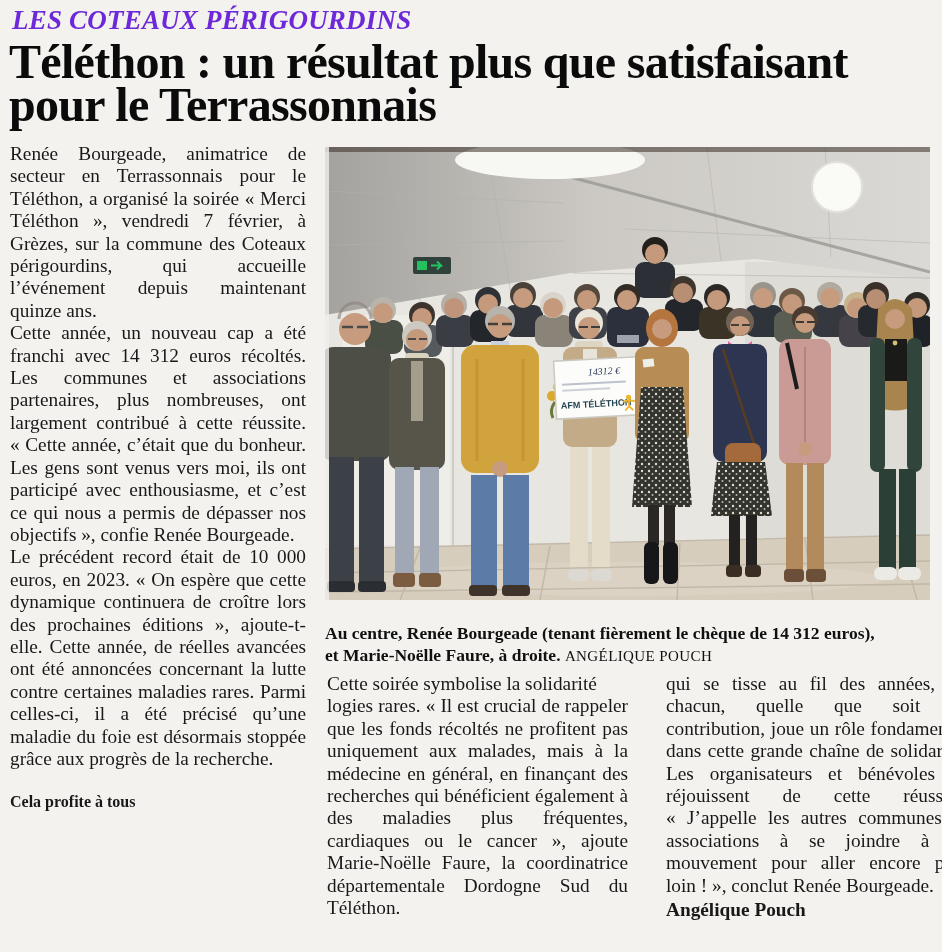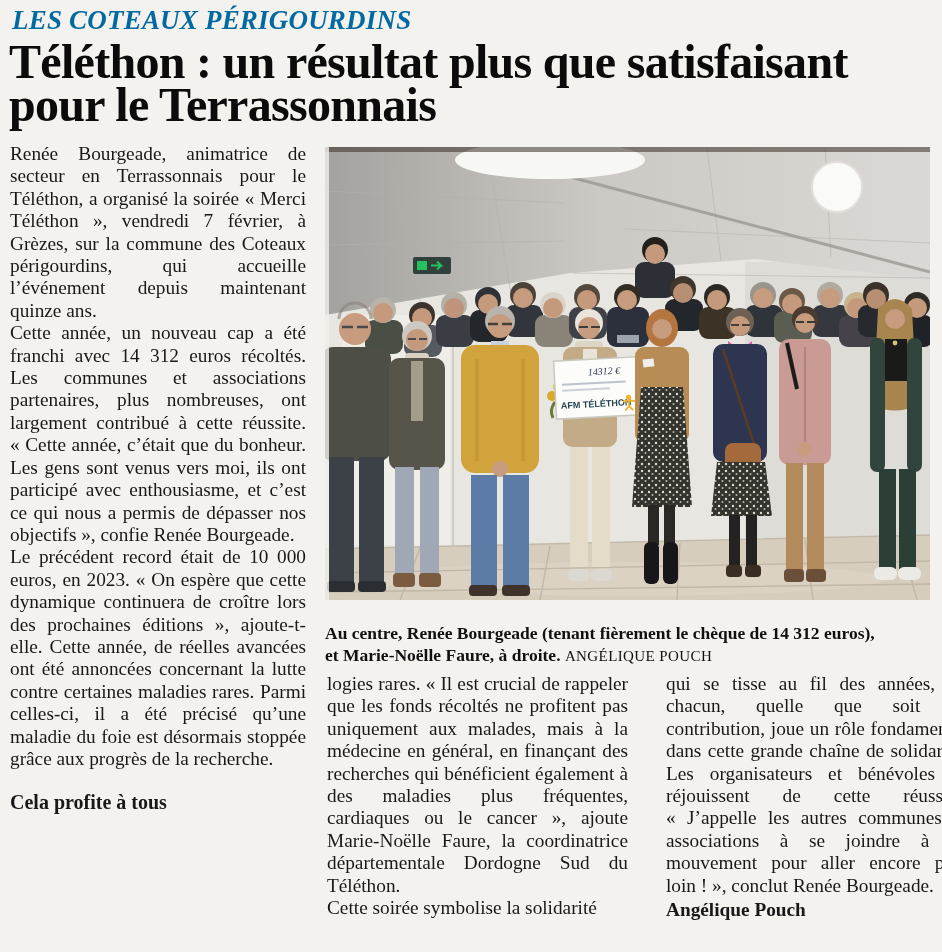--- a/index.html
+++ b/index.html
@@ -4,38 +4,38 @@
 <style>
   html,body{margin:0;padding:0;background:#dcdcda;}
   .page{
     position:relative;width:942px;height:952px;margin:0 auto;
     background:#f3f2ef;overflow:hidden;
     font-family:"Liberation Serif",serif;color:#171717;
   }
   .kicker{
     position:absolute;left:12px;top:5px;
     font-size:27px;line-height:30px;font-weight:700;font-style:italic;
-    color:#0369a1;letter-spacing:.2px;
+    color:#6d28d9;letter-spacing:.2px;
   }
   .headline{
     position:absolute;left:9px;top:40px;width:932px;margin:0;
     font-size:48px;line-height:43px;font-weight:700;color:#0b0b0b;
     letter-spacing:-.7px;
   }
   .colbase{
     position:absolute;
     font-size:19.3px;line-height:22.4px;text-align:justify;
     color:#181818;overflow:hidden;
   }
   .colbase p{margin:0;}
   .col1{left:10px;top:143px;width:296px;height:809px;}
   .col2{left:327px;top:673px;width:301px;height:279px;}
   .col3{left:666px;top:673px;width:301px;height:279px;}
   .subhead{
-    font-weight:700;font-size:20px;line-height:24px;
+    font-weight:700;font-size:16px;line-height:24px;
     margin:20px 0 2px 0 !important;text-align:left;
   }
   .byline{font-weight:700;text-align:left;margin-top:2px !important;}
   .photo-fig{position:absolute;left:325px;top:147px;width:605px;margin:0;}
   .photo-svg{display:block;width:605px;height:453px;background:#e8e6e1;}
   .photo-fig figcaption{
     margin-top:23px;font-size:17.5px;line-height:21.5px;color:#101010;
     text-align:left;
   }
   .cap-l1{display:block;font-weight:700;}
@@ -311,22 +311,22 @@
     </svg>
 
     <figcaption>
       <span class="cap-l1">Au centre, Renée Bourgeade (tenant fièrement le chèque de 14&nbsp;312 euros),</span>
       <span class="cap-l2">et Marie-Noëlle Faure, à droite.</span>
       <span class="credit">ANGÉLIQUE POUCH</span>
     </figcaption>
   </figure>
 
   <div class="colbase col2">
+    <p>Cette soirée symbolise la solidarité</p>
     <p>logies rares. «&nbsp;Il est crucial de rappeler que les fonds récoltés ne profitent pas uniquement aux malades, mais à la médecine en général, en finançant des recherches qui bénéficient également à des maladies plus fréquentes, cardiaques ou le cancer&nbsp;», ajoute Marie-Noëlle Faure, la coordinatrice départementale Dordogne Sud du Téléthon.</p>
-    <p>Cette soirée symbolise la solidarité</p>
   </div>
 
   <div class="colbase col3">
     <p>qui se tisse au fil des années, où chacun, quelle que soit sa contribution, joue un rôle fondamental dans cette grande chaîne de solidarité. Les organisateurs et bénévoles se réjouissent de cette réussite. «&nbsp;J’appelle les autres communes et associations à se joindre à ce mouvement pour aller encore plus loin&nbsp;!&nbsp;», conclut Renée Bourgeade.</p>
     <p class="byline">Angélique Pouch</p>
   </div>
 
 </div>
 
 </body></html>

